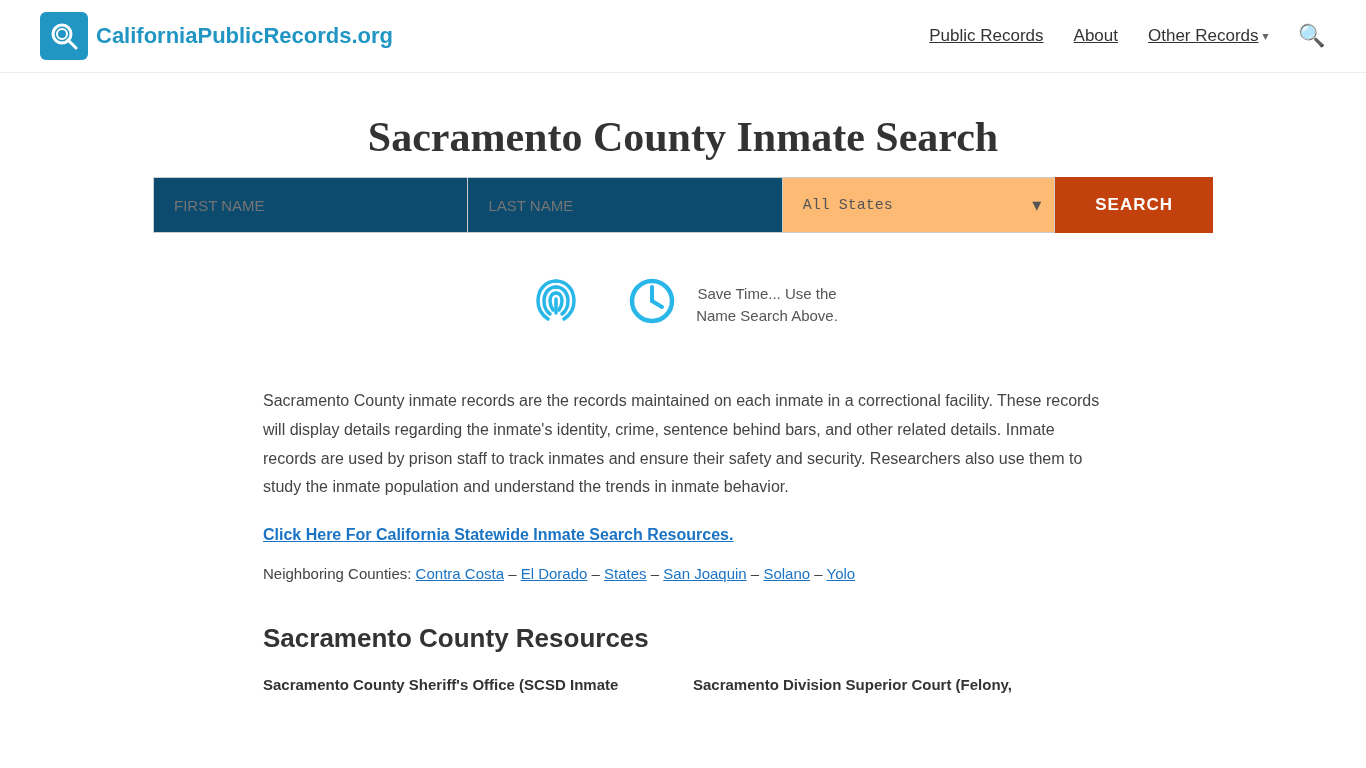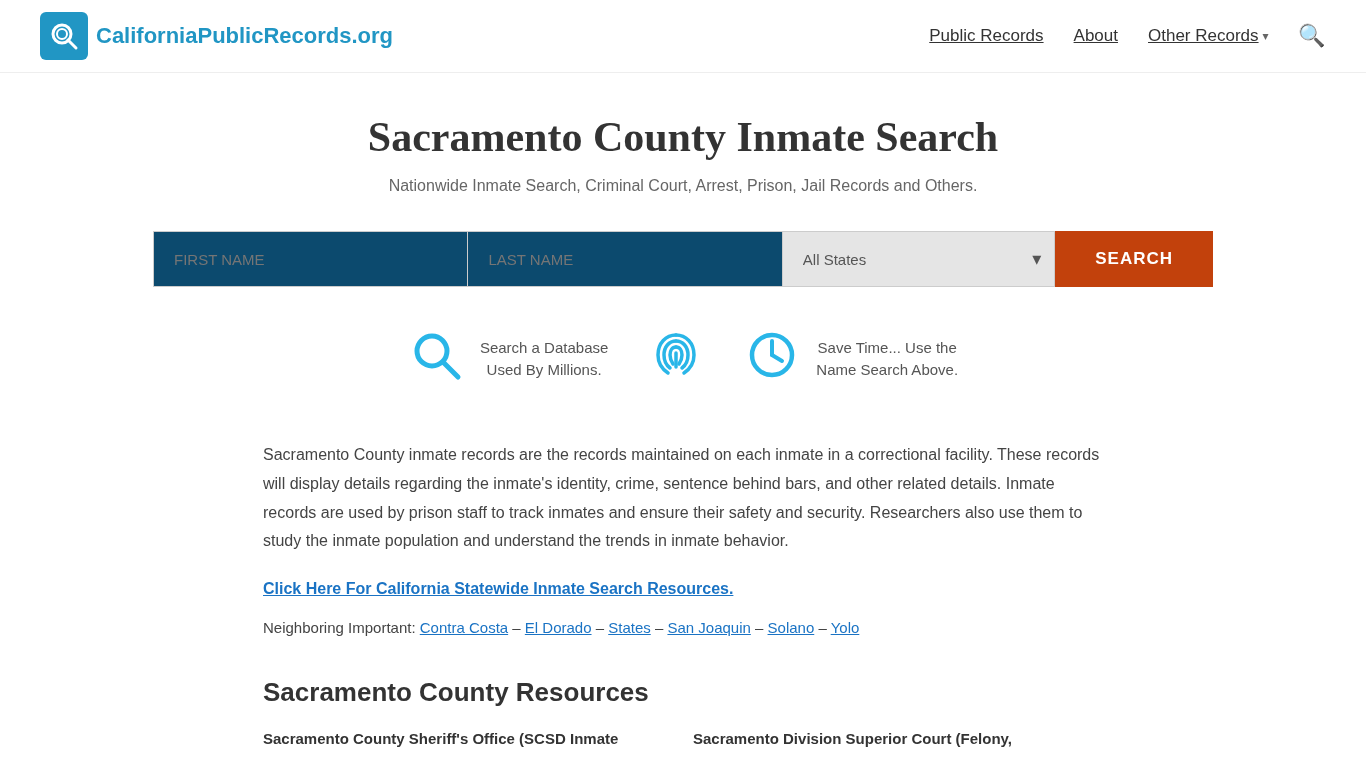--- a/index.html
+++ b/index.html
@@ -112,24 +112,24 @@
     .state-select-wrapper {
       position: relative;
       flex: 1;
     }
     .state-select {
       width: 100%;
       height: 100%;
       padding: 18px 44px 18px 20px;
       border: 1.5px solid #ccc;
       font-size: 15px;
-      font-family: Liberation Sans, sans-serif;
+      font-family: Liberation Mono, monospace;
       color: #555;
       outline: none;
-      background: #e5e5e5;
+      background: #fdba74;
       appearance: none;
       -webkit-appearance: none;
       cursor: pointer;
     }
     .state-select-arrow {
       position: absolute;
       right: 14px;
       top: 50%;
       transform: translateY(-50%);
       font-size: 18px;
@@ -259,21 +259,20 @@
     <div class="nav-other">
       <a href="#">Other Records</a>
       <span class="nav-chevron">▾</span>
     </div>
     <span class="search-icon-nav">🔍</span>
   </nav>
 </header>
 
 <main>
   <h1 class="page-title">Sacramento County Inmate Search</h1>
-  <p class="page-subtitle">Nationwide Inmate Search, Criminal Court, Arrest, Prison, Jail Records and Others.</p>
 
   <div class="search-form">
     <input type="text" placeholder="FIRST NAME" style="">
     <input type="text" placeholder="LAST NAME" style="">
     <div class="state-select-wrapper">
       <select class="state-select">
         <option>All States</option>
         <option>Alabama</option>
         <option>Alaska</option>
         <option>Arizona</option>
@@ -327,29 +326,20 @@
       </select>
       <span class="state-select-arrow">▾</span>
     </div>
     <button class="search-btn">SEARCH</button>
   </div>
 
   <div class="features">
     <div class="feature-item">
       <span class="feature-icon">
         <svg width="56" height="56" viewBox="0 0 56 56" fill="none" xmlns="http://www.w3.org/2000/svg">
-          <circle cx="24" cy="24" r="15" stroke="#29b6e8" stroke-width="5" fill="none"></circle>
-          <line x1="35" y1="35" x2="50" y2="50" stroke="#29b6e8" stroke-width="5" stroke-linecap="round"></line>
-        </svg>
-      </span>
-      <span class="feature-text">Search a Database<br>Used By Millions.</span>
-    </div>
-    <div class="feature-item">
-      <span class="feature-icon">
-        <svg width="56" height="56" viewBox="0 0 56 56" fill="none" xmlns="http://www.w3.org/2000/svg">
           <path d="M28 8 C18 8 10 16 10 28 C10 36 14 42 20 46" stroke="#29b6e8" stroke-width="3.5" stroke-linecap="round" fill="none"></path>
           <path d="M28 8 C38 8 46 16 46 28 C46 36 42 42 36 46" stroke="#29b6e8" stroke-width="3.5" stroke-linecap="round" fill="none"></path>
           <path d="M28 14 C21 14 16 20 16 28 C16 33 18 38 22 41" stroke="#29b6e8" stroke-width="3.5" stroke-linecap="round" fill="none"></path>
           <path d="M28 14 C35 14 40 20 40 28 C40 33 38 38 34 41" stroke="#29b6e8" stroke-width="3.5" stroke-linecap="round" fill="none"></path>
           <path d="M28 20 C24 20 22 24 22 28 C22 31 23 34 25 37" stroke="#29b6e8" stroke-width="3.5" stroke-linecap="round" fill="none"></path>
           <path d="M28 20 C32 20 34 24 34 28 C34 31 33 34 31 37" stroke="#29b6e8" stroke-width="3.5" stroke-linecap="round" fill="none"></path>
           <line x1="28" y1="26" x2="28" y2="40" stroke="#29b6e8" stroke-width="3.5" stroke-linecap="round"></line>
         </svg>
       </span>
     </div>
@@ -363,21 +353,21 @@
       </span>
       <span class="feature-text">Save Time... Use the<br>Name Search Above.</span>
     </div>
   </div>
 
   <p class="description">Sacramento County inmate records are the records maintained on each inmate in a correctional facility. These records will display details regarding the inmate's identity, crime, sentence behind bars, and other related details. Inmate records are used by prison staff to track inmates and ensure their safety and security. Researchers also use them to study the inmate population and understand the trends in inmate behavior.</p>
 
   <a class="cta-link" href="#">Click Here For California Statewide Inmate Search Resources.</a>
 
   <p class="neighboring">
-    <span>Neighboring Important:</span>
+    <span>Neighboring Counties:</span>
     <a href="#">Contra Costa</a>
     <span> – </span>
     <a href="#">El Dorado</a>
     <span> – </span>
     <a href="#">States</a>
     <span> – </span>
     <a href="#">San Joaquin</a>
     <span> – </span>
     <a href="#">Solano</a>
     <span> – </span>

